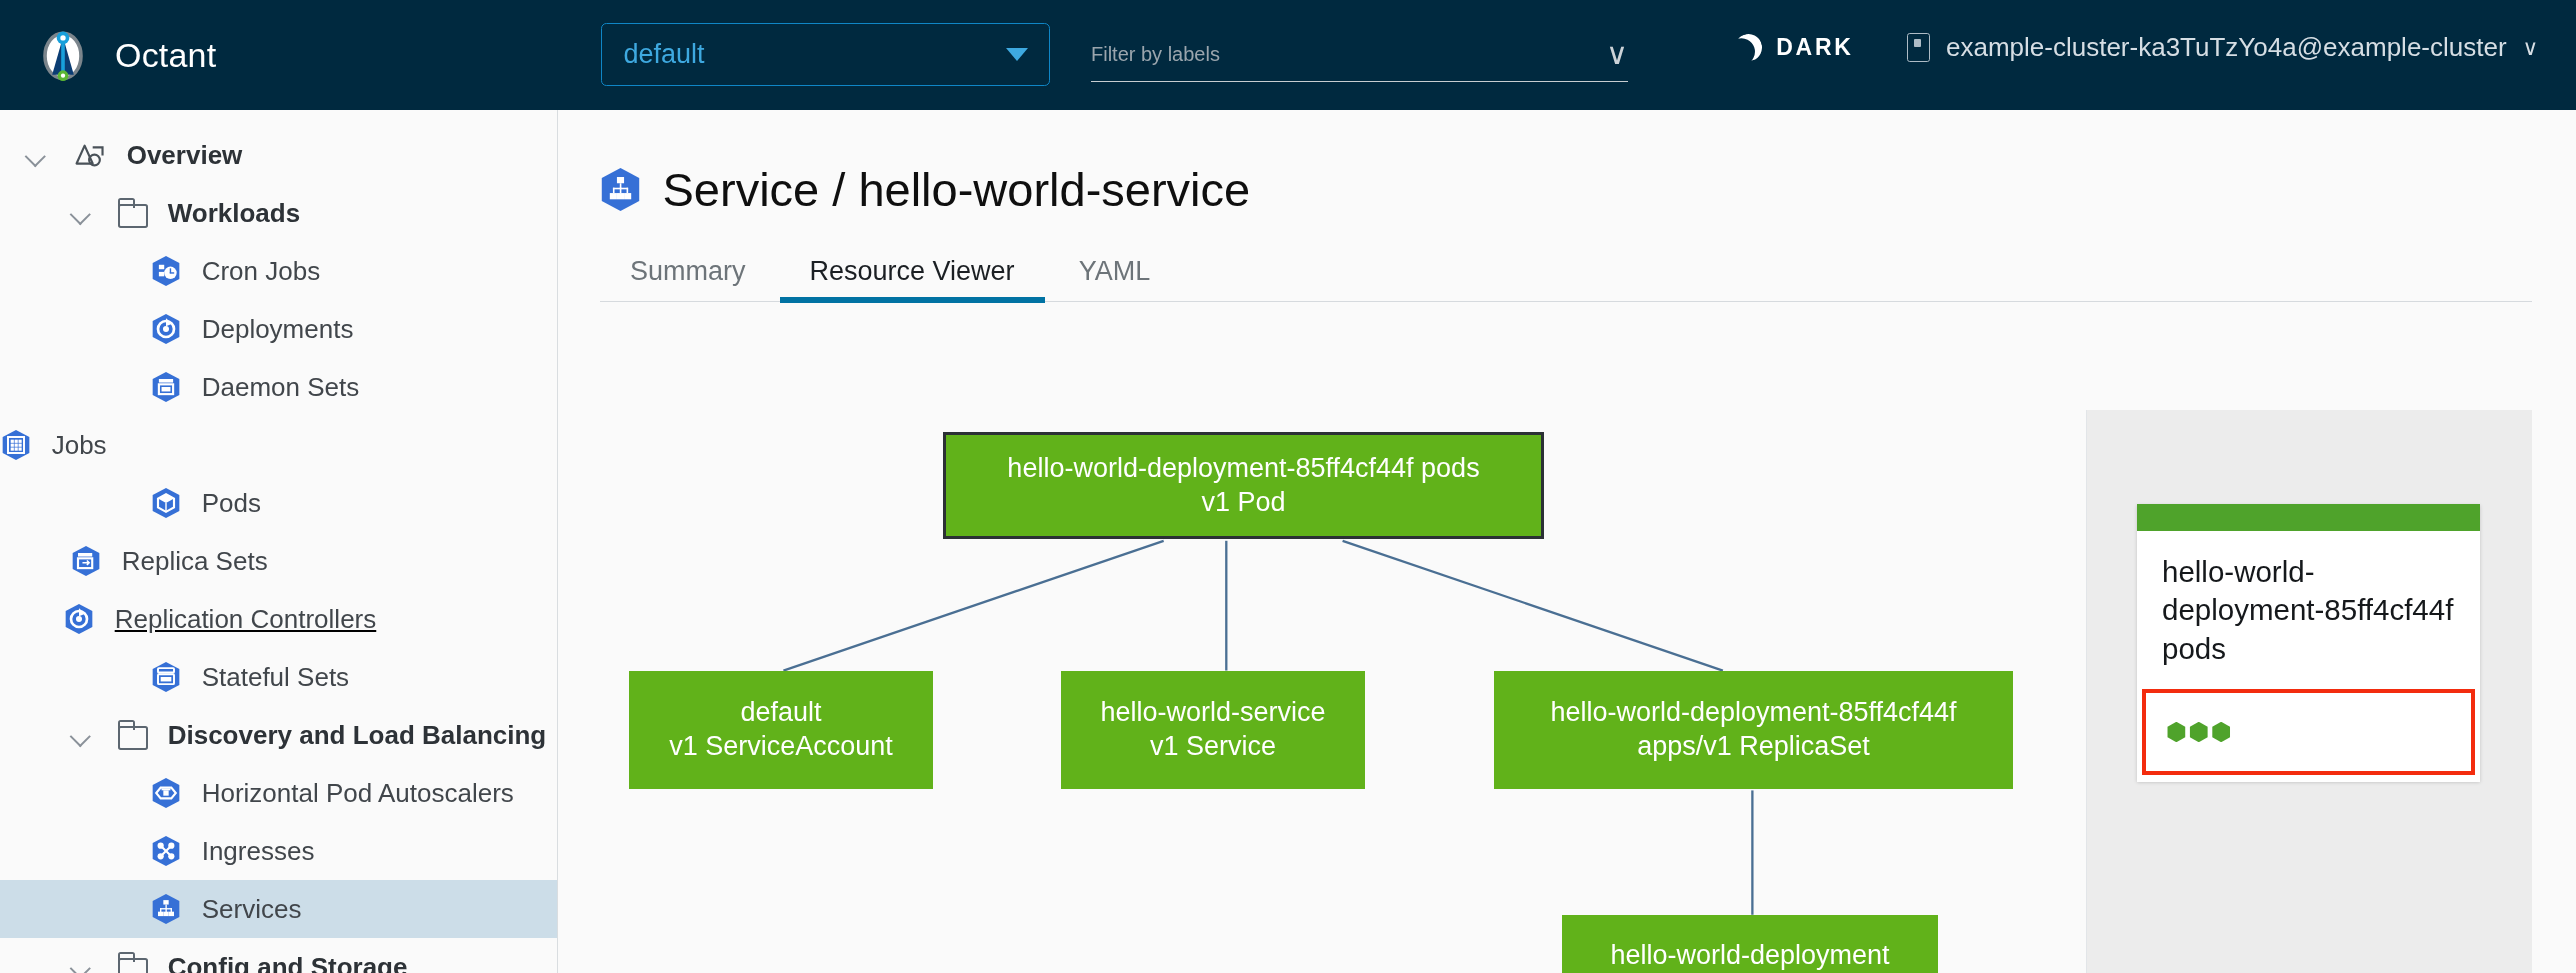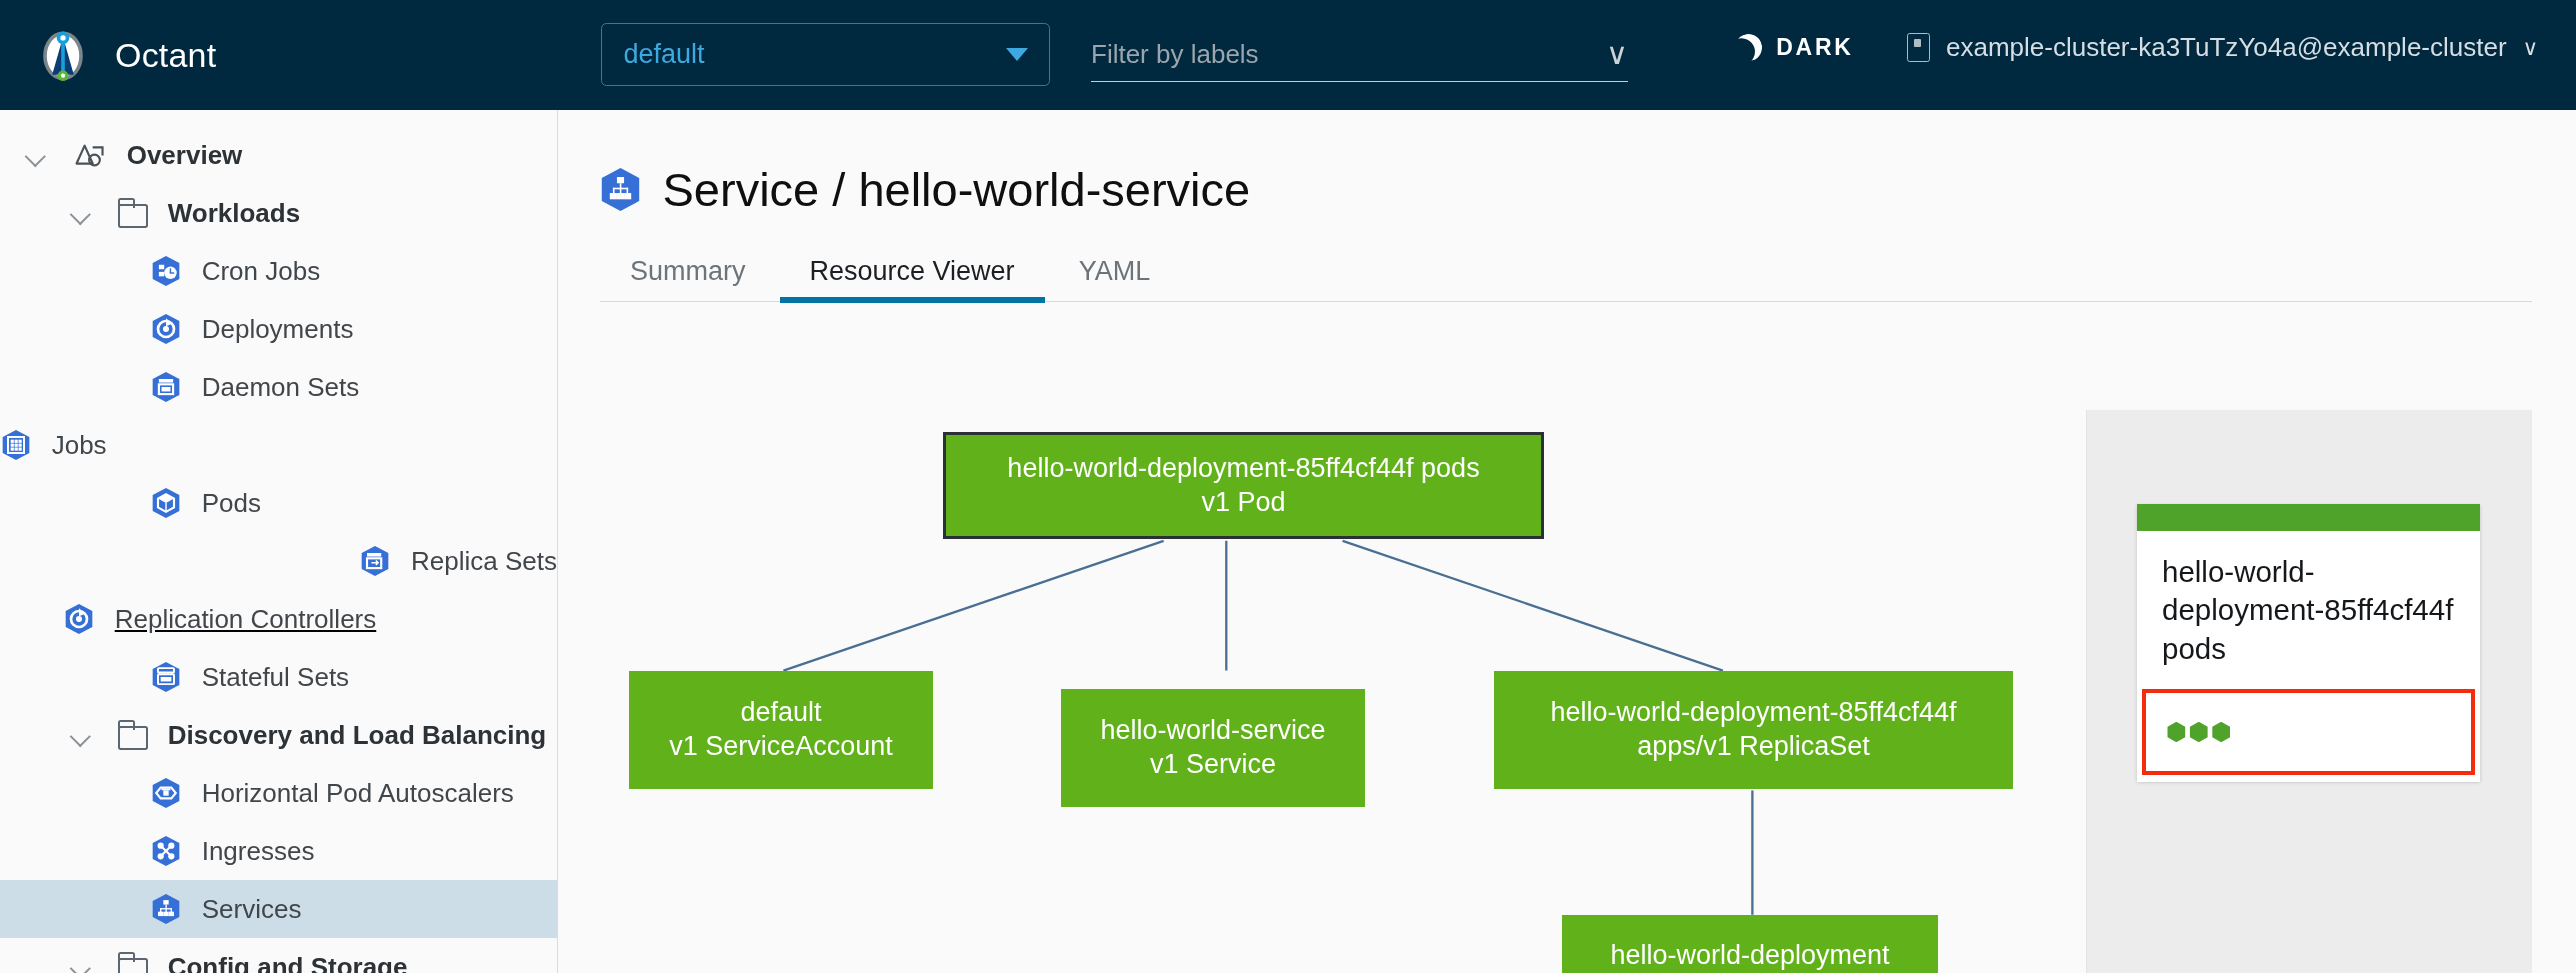--- a/index.html
+++ b/index.html
@@ -43,21 +43,21 @@
     border-top: 13.4px solid #3ea9e0;
   }
 
   .label-filter {
     position: absolute; left: 1091px; top: 27px;
     width: 537px; height: 55px;
     border-bottom: 1.8px solid #c7cdd1;
     display: flex; align-items: center; justify-content: space-between;
     cursor: text;
   }
-  .label-filter .placeholder { color: #9aa5ad; font-size: 26px; }
+  .label-filter .placeholder { color: #9aa5ad; font-size: 20px; }
   .chev-thin { color: #ccd3d8; font-size: 30px; line-height: 1; }
 
   .dark-toggle {
     position: absolute; left: 1735px; top: 34px;
     display: flex; align-items: center; gap: 14.3px; cursor: pointer;
   }
   .moon {
     width: 27px; height: 27px; border-radius: 50%;
     box-shadow: inset -8px 1.8px 0 0 #ffffff;
     transform: rotate(-18deg);
@@ -330,21 +330,21 @@
       <span class="k8s-icon" style="flex: 0 0 auto; display: flex; align-items: center; margin-right: 19.7px;">
         <svg width="32" height="34" viewBox="0 0 36 36">
           <path d="M18 1 L33 9 L33 27 L18 35 L3 27 L3 9 Z" fill="#3670d6"></path>
           <path d="M18 8 L27 13 L27 23 L18 28 L9 23 L9 13 Z" fill="none" stroke="#fff" stroke-width="2.4"></path>
           <path d="M18 8 L27 13 L18 18 L9 13 Z" fill="#fff"></path>
           <rect x="17.2" y="18" width="1.6" height="9" fill="#fff"></rect>
         </svg>
       </span>
       <span class="nav-label">Pods</span>
     </div>
-    <div class="nav-row" style="padding-left: 116px; justify-content: flex-end;">
+    <div class="nav-row" style="padding-left: 70px;">
       <span style="width: 0px; flex: 0 0 auto;"></span>
       <span class="k8s-icon" style="flex: 0 0 auto; display: flex; align-items: center; margin-right: 19.7px;">
         <svg width="32" height="34" viewBox="0 0 36 36">
           <path d="M18 1 L33 9 L33 27 L18 35 L3 27 L3 9 Z" fill="#3670d6"></path>
           <rect x="9" y="9" width="16" height="4" fill="#fff"></rect>
           <rect x="9" y="15" width="16" height="11" fill="none" stroke="#fff" stroke-width="2.4"></rect>
           <path d="M14 20 h7 M19 17.5 l2.5 2.5 l-2.5 2.5" stroke="#fff" stroke-width="1.8" fill="none"></path>
         </svg>
       </span>
       <span class="nav-label">Replica Sets</span>
@@ -465,21 +465,21 @@
         </svg>
       <div id="nodes">
           <div class="node focused" style="left: 343px; top: 22.4px; width: 601px; height: 107px; background: rgb(97, 178, 26);">
             <div class="node-text">hello-world-deployment-85ff4cf44f pods
 v1 Pod</div>
           </div>
           <div class="node" style="left: 29px; top: 261px; width: 304px; height: 118px; background: rgb(97, 178, 26);">
             <div class="node-text">default
 v1 ServiceAccount</div>
           </div>
-          <div class="node" style="left: 461px; top: 261px; width: 304px; height: 118px; background: rgb(97, 178, 26); margin-top: 18px;">
+          <div class="node" style="left: 461px; top: 261px; width: 304px; height: 118px; background: rgb(97, 178, 26);">
             <div class="node-text">hello-world-service
 v1 Service</div>
           </div>
           <div class="node" style="left: 894px; top: 261px; width: 519px; height: 118px; background: rgb(97, 178, 26);">
             <div class="node-text">hello-world-deployment-85ff4cf44f
 apps/v1 ReplicaSet</div>
           </div>
           <div class="node" style="left: 962px; top: 505px; width: 376px; height: 116px; background: rgb(97, 178, 26);">
             <div class="node-text">hello-world-deployment
 apps/v1 Deployment</div>

